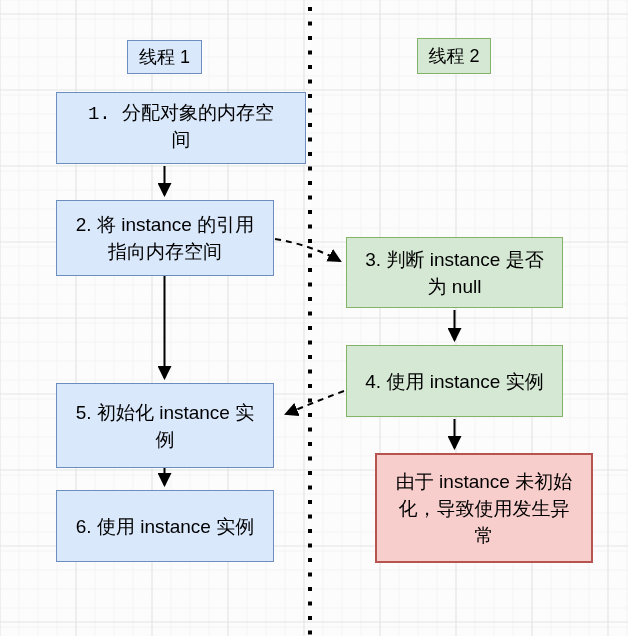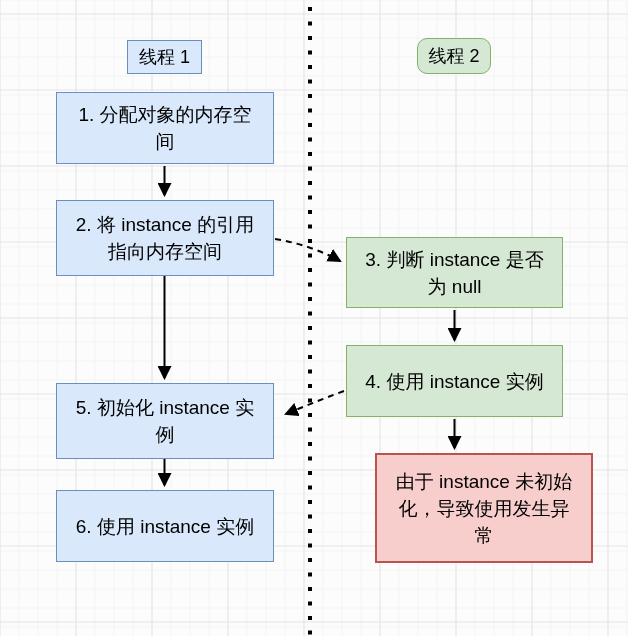--- a/index.html
+++ b/index.html
@@ -58,27 +58,27 @@
     <path d="M164.5,274 V378" stroke="#000000" stroke-width="2" fill="none" marker-end="url(#ah)"></path>
     <path d="M164.5,456 V485" stroke="#000000" stroke-width="2" fill="none" marker-end="url(#ah)"></path>
     <path d="M454.5,310 V340" stroke="#000000" stroke-width="2" fill="none" marker-end="url(#ah)"></path>
     <path d="M454.5,419 V448" stroke="#000000" stroke-width="2" fill="none" marker-end="url(#ah)"></path>
 
     <path d="M275,239 C300,243 322,251 340,261" stroke="#000000" stroke-width="2" stroke-dasharray="6 5" fill="none" marker-end="url(#ah)"></path>
     <path d="M344,391 C322,399 303,407 286,414" stroke="#000000" stroke-width="2" stroke-dasharray="6 5" fill="none" marker-end="url(#ah)"></path>
   </svg>
 
   <div class="node lane-label blue" style="left:127px; top:40px; width:75px; height:34px;">线程 1</div>
-  <div class="node lane-label green" style="left:417px; top:38px; width:74px; height:36px;border-radius:10px;">线程 2</div>
+  <div class="node lane-label green" style="left:417px; top:38px; width:74px; height:36px;">线程 2</div>
 
-  <div class="node blue" style="left:56px; top:92px; width:218px; height:72px;">1. 分配对象的内存空
+  <div class="node blue" style="left:56px; top:92px; width:250px; height:72px;font-family:Liberation Mono, monospace;">1. 分配对象的内存空
 间</div>
   <div class="node blue" style="left:56px; top:200px; width:218px; height:76px;">2. 将 instance 的引用
 指向内存空间</div>
-  <div class="node blue" style="left:56px; top:383px; width:218px; height:76px;">5. 初始化 instance 实
+  <div class="node blue" style="left:56px; top:383px; width:218px; height:85px;">5. 初始化 instance 实
 例</div>
   <div class="node blue" style="left:56px; top:490px; width:218px; height:72px;">6. 使用 instance 实例</div>
 
   <div class="node green" style="left:346px; top:237px; width:217px; height:71px;">3. 判断 instance 是否
 为 null</div>
   <div class="node green" style="left:346px; top:345px; width:217px; height:72px;text-align:center;">4. 使用 instance 实例</div>
   <div class="node red" style="left:345px; top:453px; width:218px; height:110px;margin-left:30px;">由于 instance 未初始
 化，导致使用发生异
 常</div>
 

